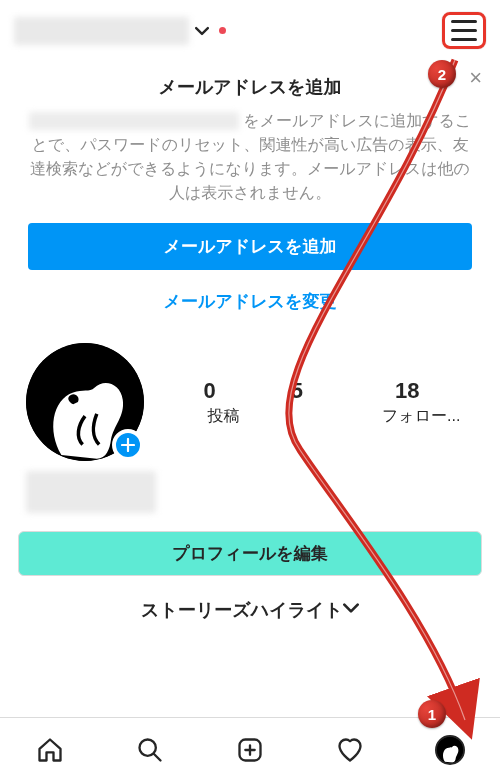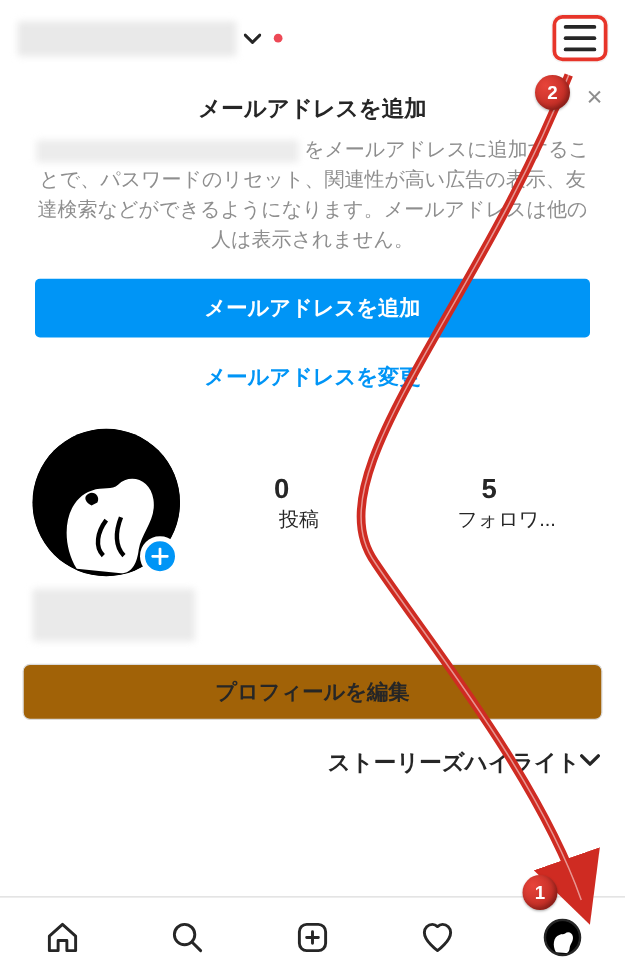--- a/index.html
+++ b/index.html
@@ -179,26 +179,26 @@
   }
   .edit-profile {
     margin: 18px 18px 0 18px;
     border: 1.5px solid #dbdbdb;
     border-radius: 6px;
     padding: 10px 0;
     text-align: center;
     font-size: 17px;
     font-weight: 600;
     color: #262626;
-    background: #a16207;
+    background: #5eead4;
   }
   .highlights {
     display: flex;
     align-items: center;
-    justify-content: flex-end;
+    justify-content: center;
     padding: 22px 20px 14px 20px;
   }
   .highlights-title {
     font-size: 18px;
     font-weight: 700;
     color: #262626;
   }
   .tabbar {
     position: absolute;
     left: 0;
@@ -292,21 +292,24 @@
         </svg>
     </div>
   </div>
   <div class="stats">
     <div>
       <div class="stat-num">0</div>
       <div class="stat-label">投稿</div>
     </div>
     <div>
       <div class="stat-num">5</div>
-      <div class="stat-label">フォロワ...</div>
+    </div>
+    <div>
+      <div class="stat-num">18</div>
+      <div class="stat-label">フォロー...</div>
     </div>
   </div>
 </div>
 
 <div class="display-name">
   <div class="name-redact"></div>
 </div>
 
 <div class="edit-profile">プロフィールを編集</div>
 

